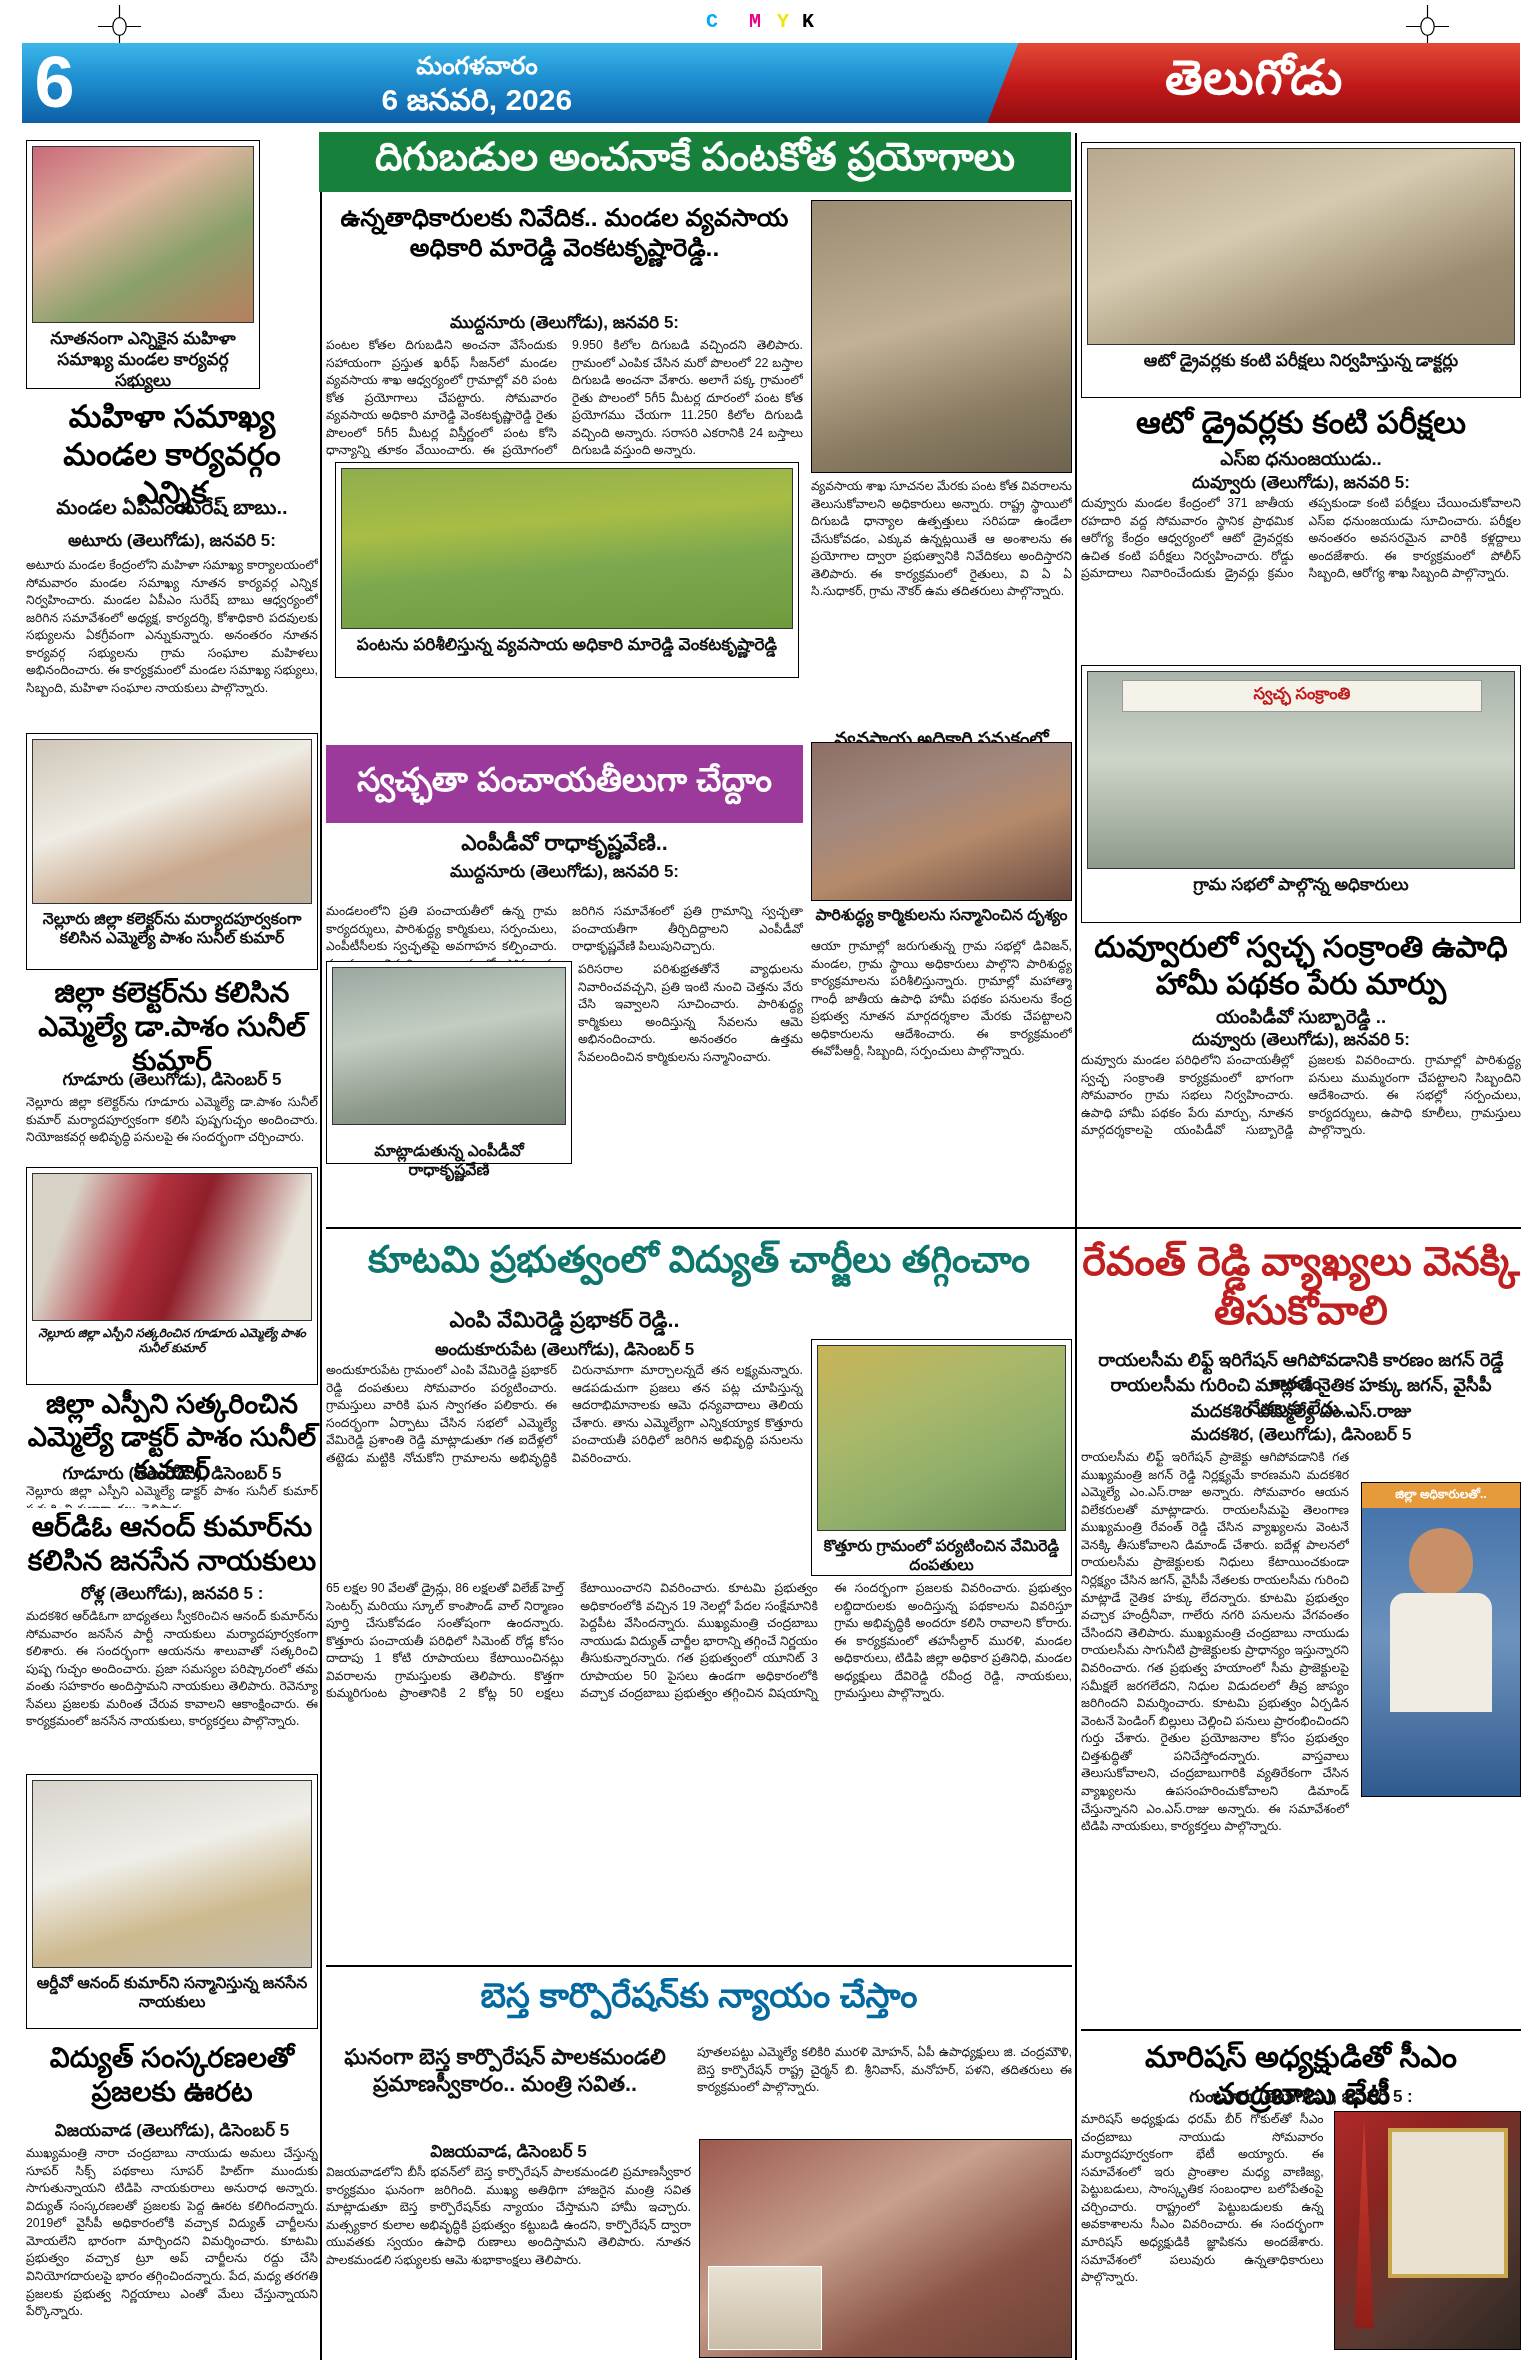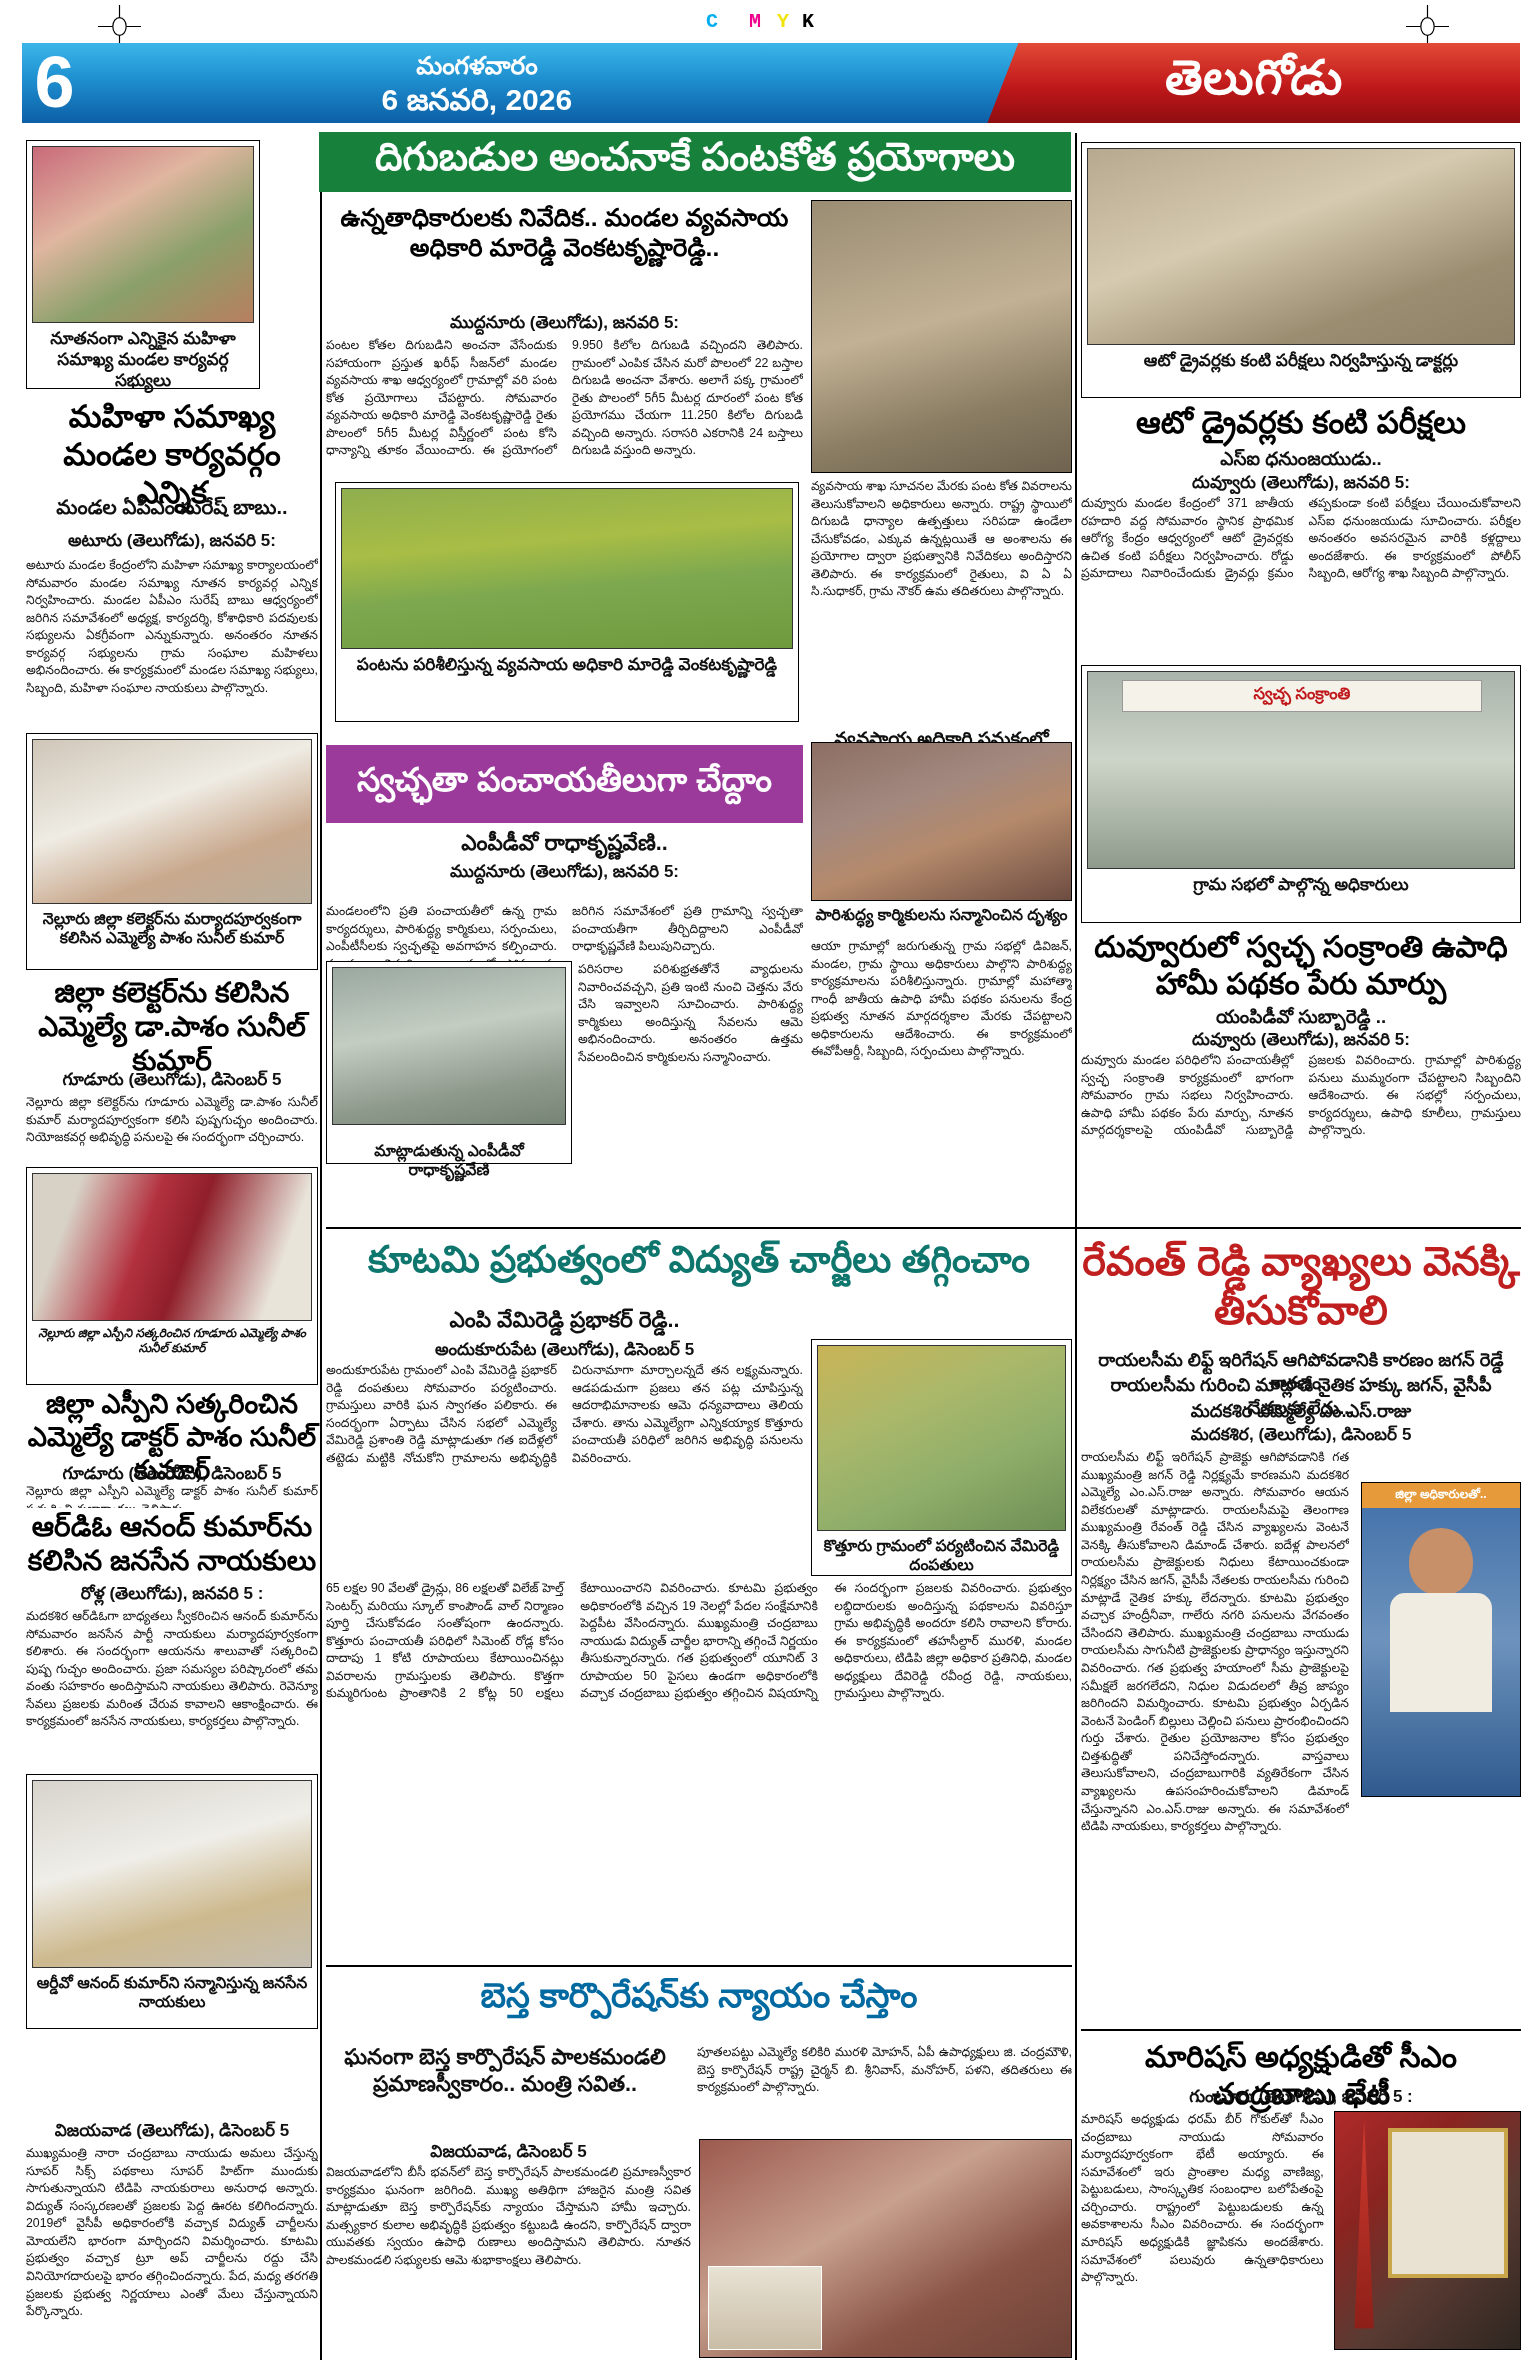--- a/index.html
+++ b/index.html
@@ -78,21 +78,21 @@
   <div class="hr" style="left:326px;top:1965px;width:746px;"></div>
   <div class="hr" style="left:1081px;top:2029px;width:440px;"></div>
 
   <div class="abs bar" style="left:319px;top:132px;width:752px;height:60px;background:#17813c;font-size:39px;">
     <span>దిగుబడుల అంచనాకే పంటకోత ప్రయోగాలు</span>
   </div>
   <div class="abs hl" style="left:326px;top:203px;width:477px;height:104px;font-size:24.6px;">ఉన్నతాధికారులకు నివేదిక.. మండల వ్యవసాయ అధికారి మారెడ్డి వెంకటకృష్ణారెడ్డి..</div>
   <div class="abs date" style="left:326px;top:313px;width:477px;">ముద్దనూరు (తెలుగోడు), జనవరి 5:</div>
   <div class="abs bodytxt cols2" style="left:326px;top:337px;width:477px;height:134px;">పంటల కోతల దిగుబడిని అంచనా వేసేందుకు సహాయంగా ప్రస్తుత ఖరీఫ్ సీజన్‌లో మండల వ్యవసాయ శాఖ ఆధ్వర్యంలో గ్రామాల్లో వరి పంట కోత ప్రయోగాలు చేపట్టారు. సోమవారం వ్యవసాయ అధికారి మారెడ్డి వెంకటకృష్ణారెడ్డి రైతు పొలంలో 5గీ5 మీటర్ల విస్తీర్ణంలో పంట కోసి ధాన్యాన్ని తూకం వేయించారు. ఈ ప్రయోగంలో 9.950 కిలోల దిగుబడి వచ్చిందని తెలిపారు. గ్రామంలో ఎంపిక చేసిన మరో పొలంలో 22 బస్తాల దిగుబడి అంచనా వేశారు. అలాగే పక్క గ్రామంలో రైతు పొలంలో 5గీ5 మీటర్ల దూరంలో పంట కోత ప్రయోగము చేయగా 11.250 కిలోల దిగుబడి వచ్చింది అన్నారు. సరాసరి ఎకరానికి 24 బస్తాలు దిగుబడి వస్తుంది అన్నారు.</div>
 
-  <div class="abs pbox" style="left:335px;top:482px;width:464px;height:240px;">
+  <div class="abs pbox" style="left:335px;top:462px;width:464px;height:216px;">
     <div class="photo" style="height:161px;background:linear-gradient(175deg,#8fae4e 0%,#a8bd45 35%,#7da84f 60%,#6f9a3c 100%);"></div>
     <div class="cap pcap">పంటను పరిశీలిస్తున్న వ్యవసాయ అధికారి మారెడ్డి వెంకటకృష్ణారెడ్డి</div>
   </div>
 
   <div class="abs photo-plain" style="left:811px;top:200px;width:261px;height:273px;background:linear-gradient(165deg,#9a8d73 0%,#c2b194 45%,#8a7d63 75%,#6f6350 100%);"></div>
   <div class="abs bodytxt" style="left:811px;top:478px;width:261px;height:244px;">వ్యవసాయ శాఖ సూచనల మేరకు పంట కోత వివరాలను తెలుసుకోవాలని అధికారులు అన్నారు. రాష్ట్ర స్థాయిలో దిగుబడి ధాన్యాల ఉత్పత్తులు సరిపడా ఉండేలా చేసుకోవడం, ఎక్కువ ఉన్నట్లయితే ఆ అంశాలను ఈ ప్రయోగాల ద్వారా ప్రభుత్వానికి నివేదికలు అందిస్తారని తెలిపారు. ఈ కార్యక్రమంలో రైతులు, వి ఏ ఏ సి.సుధాకర్, గ్రామ నౌకర్ ఉమ తదితరులు పాల్గొన్నారు.</div>
   <div class="abs cap" style="left:811px;top:727px;width:261px;height:72px;font-size:18.6px;">వ్యవసాయ అధికారి సమక్షంలో ధాన్యాన్ని తూకం వేస్తున్న రైతు</div>
 
   <div class="abs bar" style="left:326px;top:745px;width:477px;height:78px;background:#9b3a9b;font-size:33px;">
     <span>స్వచ్ఛతా పంచాయతీలుగా చేద్దాం</span>
@@ -156,20 +156,21 @@
   <div class="abs date" style="left:26px;top:1464px;width:292px;">గూడూరు (తెలుగోడు), డిసెంబర్ 5</div>
   <div class="abs bodytxt" style="left:26px;top:1483px;width:292px;height:25px;">నెల్లూరు జిల్లా ఎస్పీని ఎమ్మెల్యే డాక్టర్ పాశం సునీల్ కుమార్ సత్కరించి శుభాకాంక్షలు తెలిపారు.</div>
 
   <div class="abs hl" style="left:26px;top:1510px;width:292px;height:70px;font-size:28px;">ఆర్‌డిఓ ఆనంద్ కుమార్‌ను కలిసిన జనసేన నాయకులు</div>
   <div class="abs date" style="left:26px;top:1584px;width:292px;">రోళ్ల (తెలుగోడు), జనవరి 5 :</div>
   <div class="abs bodytxt" style="left:26px;top:1608px;width:292px;height:161px;">మదకశిర ఆర్‌డిఓగా బాధ్యతలు స్వీకరించిన ఆనంద్ కుమార్‌ను సోమవారం జనసేన పార్టీ నాయకులు మర్యాదపూర్వకంగా కలిశారు. ఈ సందర్భంగా ఆయనను శాలువాతో సత్కరించి పుష్ప గుచ్చం అందించారు. ప్రజా సమస్యల పరిష్కారంలో తమ వంతు సహకారం అందిస్తామని నాయకులు తెలిపారు. రెవెన్యూ సేవలు ప్రజలకు మరింత చేరువ కావాలని ఆకాంక్షించారు. ఈ కార్యక్రమంలో జనసేన నాయకులు, కార్యకర్తలు పాల్గొన్నారు.</div>
   <div class="abs pbox" style="left:26px;top:1774px;width:292px;height:255px;">
     <div class="photo" style="height:188px;background:linear-gradient(165deg,#d8d4cc 0%,#efeee9 40%,#cdb98e 70%,#c4beb2 100%);"></div>
     <div class="cap pcap" style="font-size:15.7px;">ఆర్డీవో ఆనంద్ కుమార్‌ని సన్మానిస్తున్న జనసేన నాయకులు</div>
   </div>
+  <div class="abs hl" style="left:26px;top:2041px;width:292px;height:75px;font-size:28px;">విద్యుత్ సంస్కరణలతో ప్రజలకు ఊరట</div>
   <div class="abs date" style="left:26px;top:2121px;width:292px;">విజయవాడ (తెలుగోడు), డిసెంబర్ 5</div>
   <div class="abs bodytxt" style="left:26px;top:2145px;width:292px;height:213px;">ముఖ్యమంత్రి నారా చంద్రబాబు నాయుడు అమలు చేస్తున్న సూపర్ సిక్స్ పథకాలు సూపర్ హిట్‌గా ముందుకు సాగుతున్నాయని టిడిపి నాయకురాలు అనురాధ అన్నారు. విద్యుత్ సంస్కరణలతో ప్రజలకు పెద్ద ఊరట కలిగిందన్నారు. 2019లో వైసీపీ అధికారంలోకి వచ్చాక విద్యుత్ చార్జీలను మోయలేని భారంగా మార్చిందని విమర్శించారు. కూటమి ప్రభుత్వం వచ్చాక ట్రూ అప్ చార్జీలను రద్దు చేసి వినియోగదారులపై భారం తగ్గించిందన్నారు. పేద, మధ్య తరగతి ప్రజలకు ప్రభుత్వ నిర్ణయాలు ఎంతో మేలు చేస్తున్నాయని పేర్కొన్నారు.</div>
 
   <div class="abs pbox" style="left:1081px;top:142px;width:440px;height:256px;">
     <div class="photo" style="height:197px;background:linear-gradient(160deg,#b7a98f 0%,#d6cab0 40%,#9b8d70 75%,#8f8268 100%);"></div>
     <div class="cap pcap">ఆటో డ్రైవర్లకు కంటి పరీక్షలు నిర్వహిస్తున్న డాక్టర్లు</div>
   </div>
   <div class="abs hl" style="left:1081px;top:404px;width:440px;height:40px;font-size:31px;">ఆటో డ్రైవర్లకు కంటి పరీక్షలు</div>
   <div class="abs sub" style="left:1081px;top:447px;width:440px;font-size:18.6px;">ఎస్ఐ ధనుంజయుడు..</div>
   <div class="abs date" style="left:1081px;top:473px;width:440px;">దువ్వూరు (తెలుగోడు), జనవరి 5:</div>

